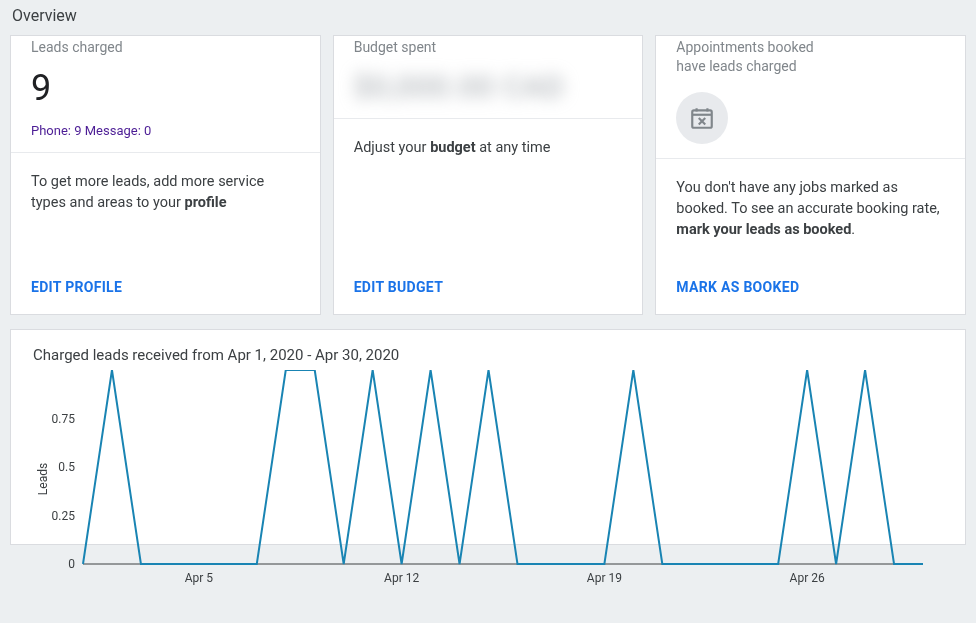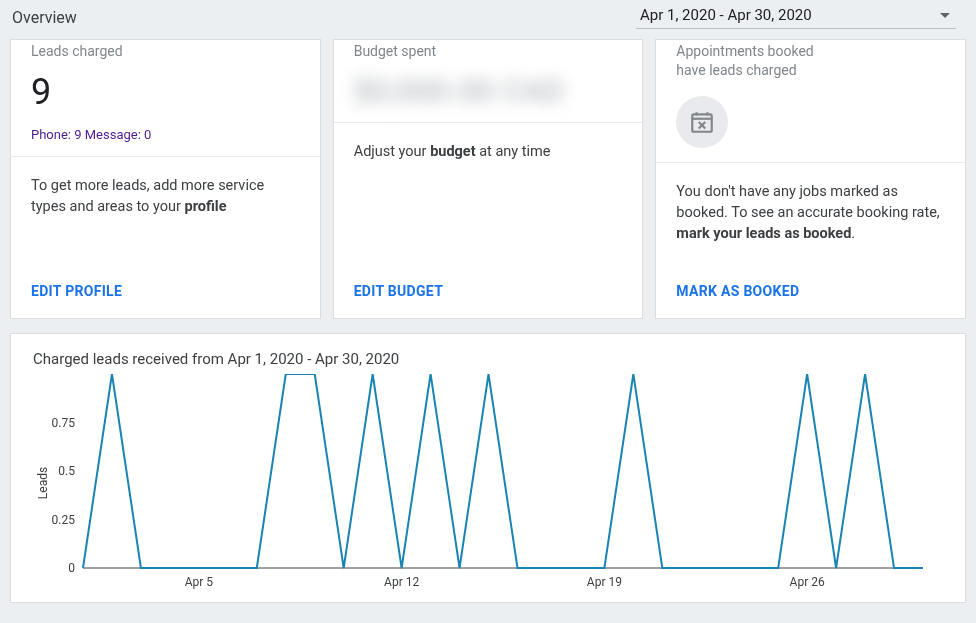--- a/index.html
+++ b/index.html
@@ -8,21 +8,21 @@
     background: #eceff1;
     width: 976px;
     height: 623px;
     overflow: hidden;
     color: #3c4043;
   }
   .header {
     display: flex;
     justify-content: space-between;
     align-items: center;
-    padding: 6px 20px 10px 12px;
+    padding: 6px 12px 10px 12px;
   }
   .header-title {
     font-size: 16px;
     color: #3c4043;
   }
   .date-picker {
     display: flex;
     align-items: center;
     gap: 90px;
     border-bottom: 1px solid #bdc1c6;
@@ -107,21 +107,21 @@
     font-size: 14px;
     letter-spacing: 0.3px;
     cursor: pointer;
     text-transform: uppercase;
   }
   .chart-card {
     margin: 14px 10px 0 10px;
     background: #fff;
     border: 1px solid #dadce0;
     padding: 16px 22px 6px 22px;
-    height: 270px;
+    height: 216px;
   }
   .chart-title {
     font-size: 15px;
     color: #3c4043;
     margin-bottom: 6px;
   }
   .chart-area {
     position: relative;
     height: 218px;
   }
@@ -136,24 +136,20 @@
   }
   svg { display: block; }
   .axis-text { font-size: 12px; fill: #3c4043; }
   .chart-line { fill: none; stroke: #1984b3; stroke-width: 2; }
 </style>
 </head>
 <body>
 
 <div class="header">
   <div class="header-title">Overview</div>
-  <div class="date-picker">
-    <span class="date-text">Apr 1, 2020 - Apr 30, 2020</span>
-    <span class="caret"></span>
-  </div>
 </div>
 
 <div class="cards">
 
   <div class="card">
     <div class="card-top">
       <div class="card-label">Leads charged</div>
       <div class="big-number">9</div>
       <div class="subline">Phone: 9  Message: 0</div>
     </div>

